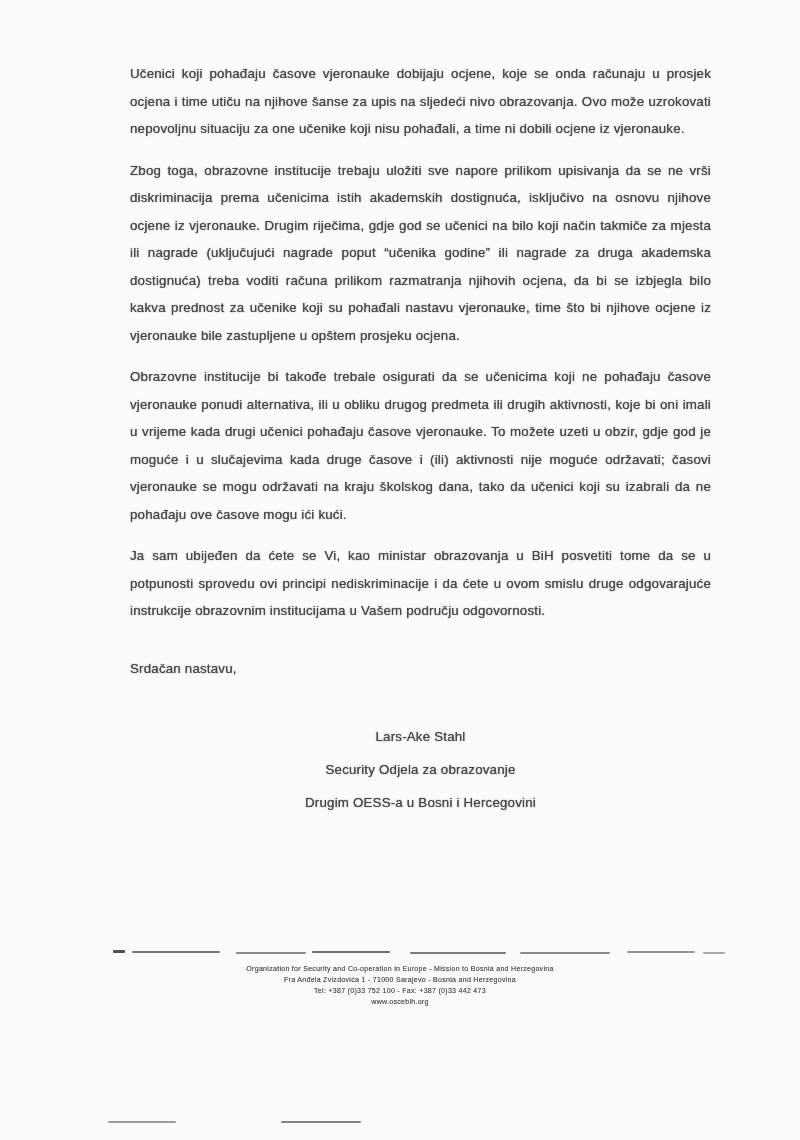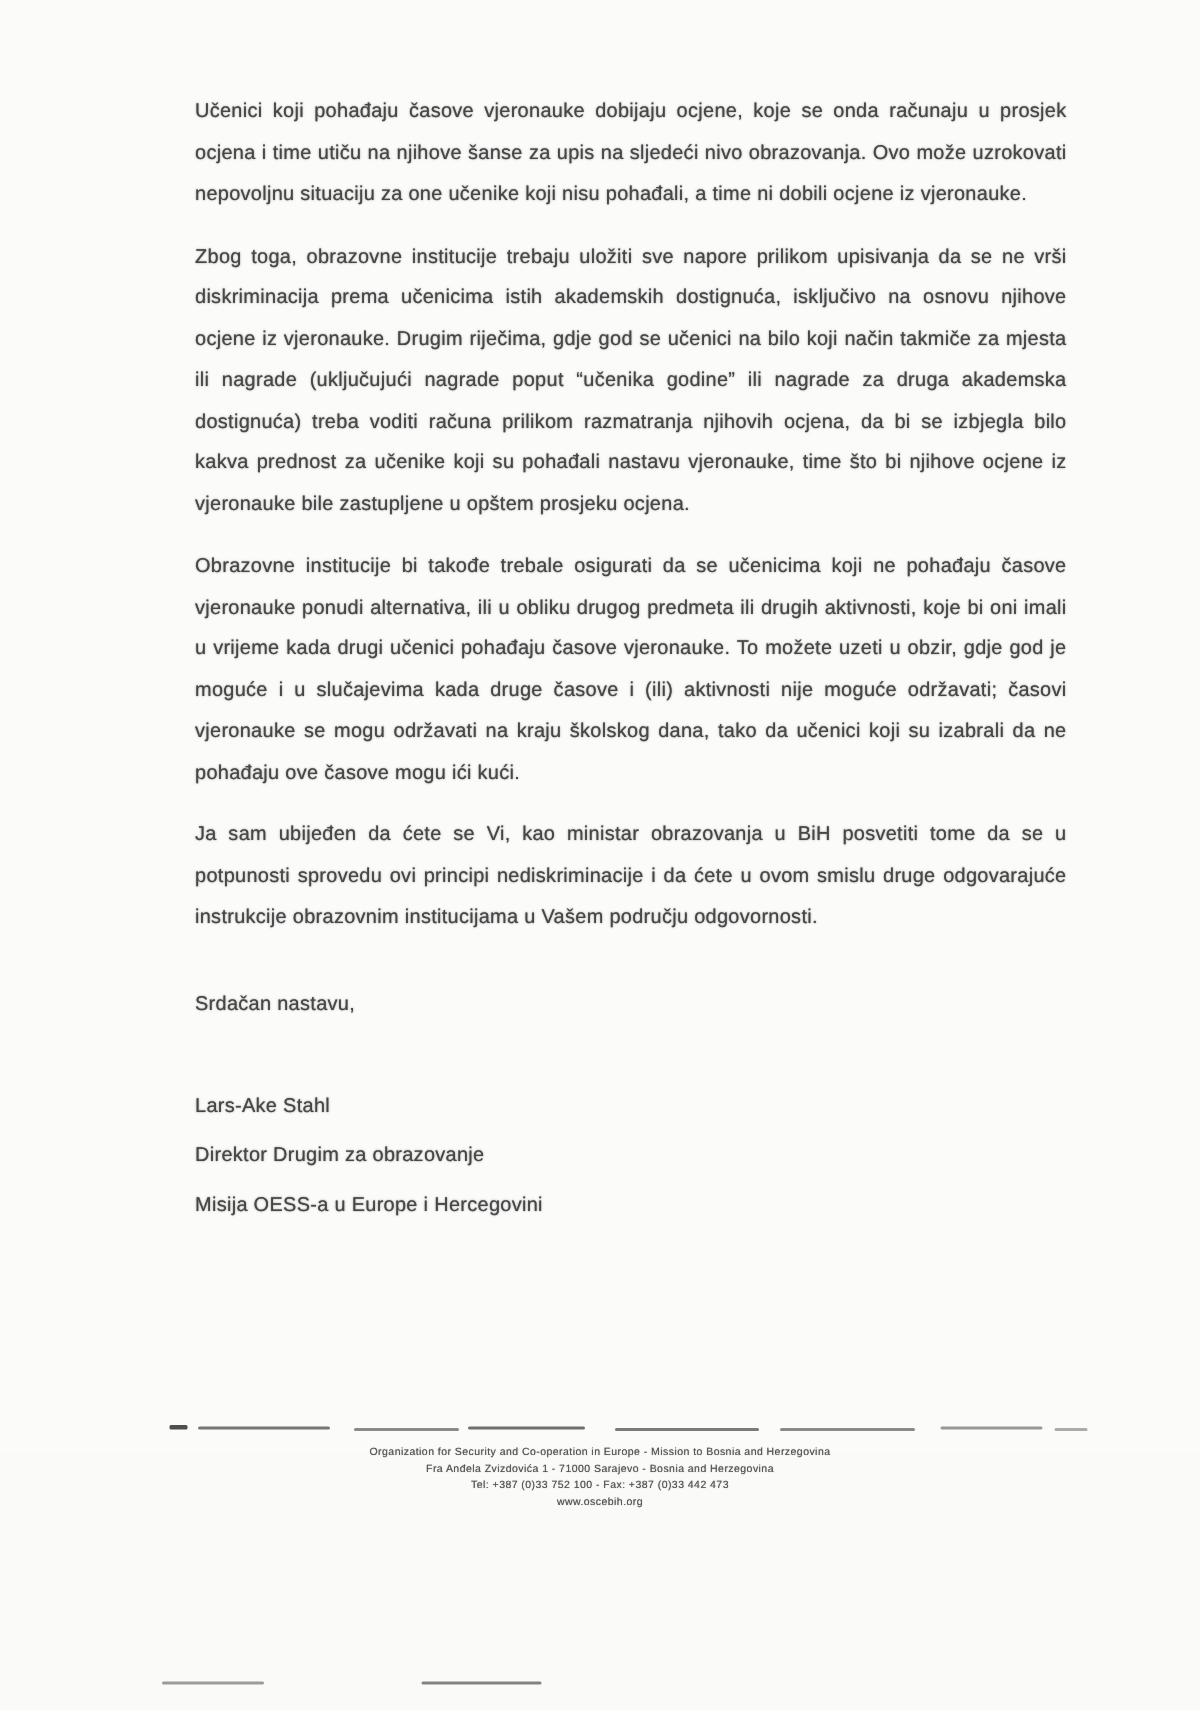--- a/index.html
+++ b/index.html
@@ -38,20 +38,21 @@
     margin: 0 0 14px 0;
   }
 
   .closing {
     margin-top: 30px;
   }
 
   .signature {
     margin-top: 38px;
     line-height: 33px;
+    text-align: center;
   }
 
   
   .divider {
     position: absolute;
     left: 0; top: 0;
     width: 800px; height: 0;
   }
   .divider .seg {
     position: absolute;
@@ -90,22 +91,22 @@
   <main class="body-text">
     <p class="para">Učenici koji pohađaju časove vjeronauke dobijaju ocjene, koje se onda računaju u prosjek ocjena i time utiču na njihove šanse za upis na sljedeći nivo obrazovanja. Ovo može uzrokovati nepovoljnu situaciju za one učenike koji nisu pohađali, a time ni dobili ocjene iz vjeronauke.</p>
     <p class="para">Zbog toga, obrazovne institucije trebaju uložiti sve napore prilikom upisivanja da se ne vrši diskriminacija prema učenicima istih akademskih dostignuća, isključivo na osnovu njihove ocjene iz vjeronauke. Drugim riječima, gdje god se učenici na bilo koji način takmiče za mjesta ili nagrade (uključujući nagrade poput “učenika godine” ili nagrade za druga akademska dostignuća) treba voditi računa prilikom razmatranja njihovih ocjena, da bi se izbjegla bilo kakva prednost za učenike koji su pohađali nastavu vjeronauke, time što bi njihove ocjene iz vjeronauke bile zastupljene u opštem prosjeku ocjena.</p>
     <p class="para">Obrazovne institucije bi takođe trebale osigurati da se učenicima koji ne pohađaju časove vjeronauke ponudi alternativa, ili u obliku drugog predmeta ili drugih aktivnosti, koje bi oni imali u vrijeme kada drugi učenici pohađaju časove vjeronauke. To možete uzeti u obzir, gdje god je moguće i u slučajevima kada druge časove i (ili) aktivnosti nije moguće održavati; časovi vjeronauke se mogu održavati na kraju školskog dana, tako da učenici koji su izabrali da ne pohađaju ove časove mogu ići kući.</p>
     <p class="para">Ja sam ubijeđen da ćete se Vi, kao ministar obrazovanja u BiH posvetiti tome da se u potpunosti sprovedu ovi principi nediskriminacije i da ćete u ovom smislu druge odgovarajuće instrukcije obrazovnim institucijama u Vašem području odgovornosti.</p>
 
     <p class="closing">Srdačan nastavu,</p>
 
     <div class="signature">
       <p>Lars-Ake Stahl</p>
-      <p>Direktor Drugim za obrazovanje</p>
-      <p>Misija OESS-a u Europe i Hercegovini</p>
+      <p>Security Odjela za obrazovanje</p>
+      <p>Drugim OESS-a u Bosni i Hercegovini</p>
     </div>
   </main>
 
   <div class="divider">
     <div class="seg" style="left:113px; top:950px; width:12px; background:#4f4f4f; height:3px;"></div>
     <div class="seg" style="left:132px; top:951px; width:88px; background:#777;"></div>
     <div class="seg" style="left:236px; top:952px; width:70px; background:#8a8a8a;"></div>
     <div class="seg" style="left:312px; top:951px; width:78px; background:#6f6f6f;"></div>
     <div class="seg" style="left:410px; top:952px; width:96px; background:#7a7a7a;"></div>
     <div class="seg" style="left:520px; top:952px; width:90px; background:#8a8a8a;"></div>

